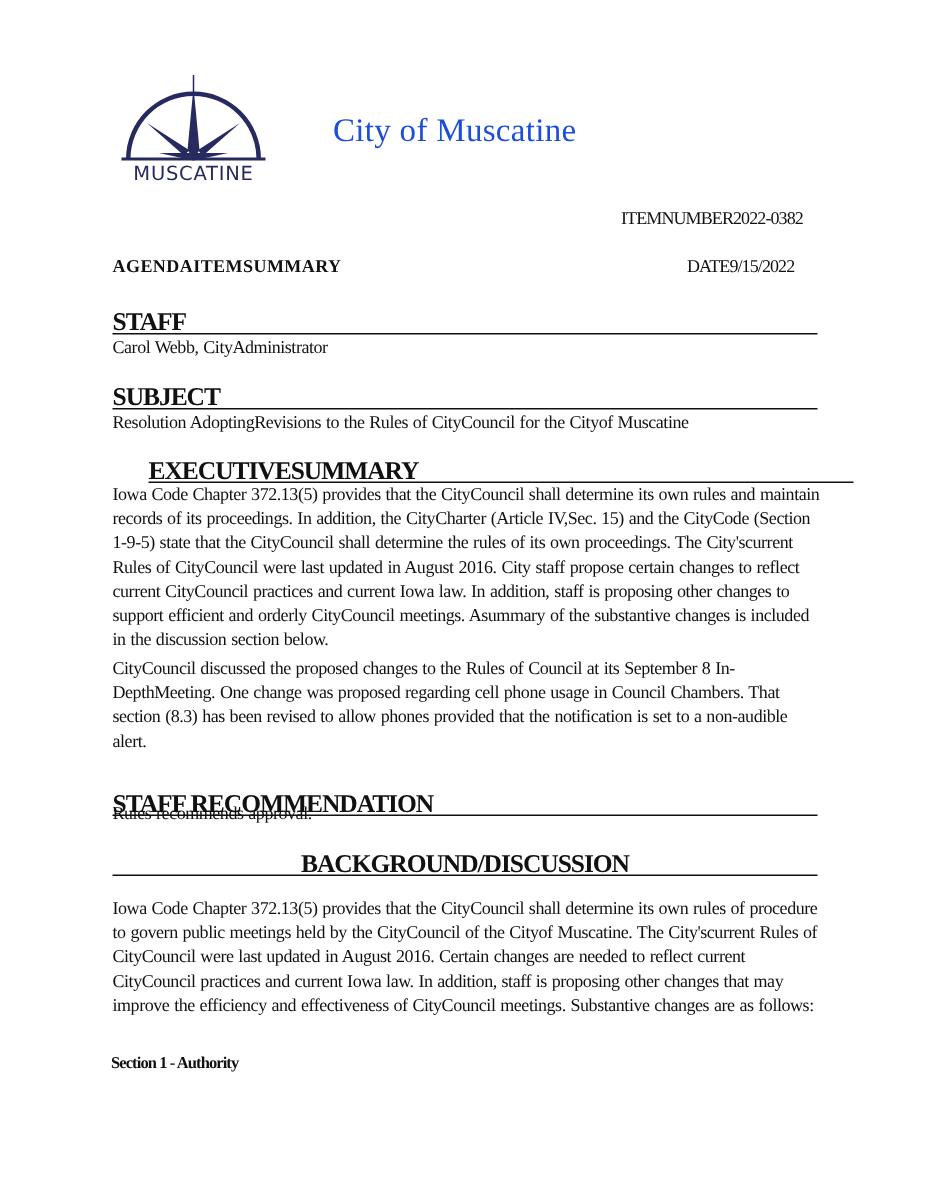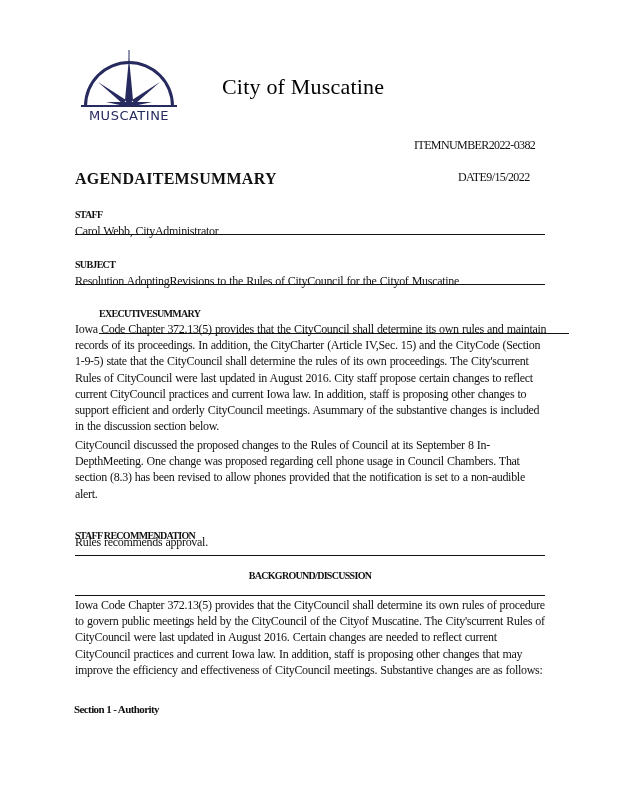--- a/index.html
+++ b/index.html
@@ -1,24 +1,24 @@
 <!DOCTYPE html>
 <html><head>
 <meta charset="utf-8">
 <style>
   html, body { margin: 0; padding: 0; background: #ffffff; }
   body { width: 618px; height: 800px; position: relative; overflow: hidden;
          font-family: "Liberation Serif", serif; color: #111; }
   .logo { position: absolute; left: 76px; top: 50px; width: 106px; height: 72px; }
-  .city-title { position: absolute; left: 222px; top: 74px; font-size: 22px; color: #000000; letter-spacing: 0.2px; }
+  .city-title { position: absolute; left: 222px; top: 74px; font-size: 22px; color: #1d4ed8; letter-spacing: 0.2px; }
   .item-number { position: absolute; left: 414px; top: 138px; font-size: 12px; letter-spacing: -0.6px; }
   .date { position: absolute; left: 458px; top: 170px; font-size: 12px; letter-spacing: -0.6px; }
-  .doc-title { position: absolute; left: 75px; top: 170px; font-size: 16px; font-weight: bold; letter-spacing: 0.3px; }
-  .section-head { position: absolute; left: 75px; width: 470px; font-size: 10px; font-weight: bold;
-                  letter-spacing: -0.7px; border-bottom: 1.3px solid #111; padding-bottom: 13px; line-height: 13px; }
+  .doc-title { position: absolute; left: 75px; top: 170px; font-size: 12px; font-weight: bold; letter-spacing: 0.3px; }
+  .section-head { position: absolute; left: 75px; width: 470px; font-size: 17px; font-weight: bold;
+                  letter-spacing: -0.7px; border-bottom: 1.3px solid #111; padding-bottom: 1px; line-height: 13px; }
   .para { position: absolute; left: 75px; width: 475px; font-size: 12px; line-height: 16.2px; letter-spacing: -0.3px; word-spacing: 0.5px; }
   .sub-head { position: absolute; left: 74px; top: 703px; font-size: 11px; font-weight: bold; 
               letter-spacing: -0.6px; }
 </style>
 </head>
 <body>
 
 <svg class="logo" viewBox="0 0 106 72">
   <g fill="#262a5e">
     <path d="M8,56 A45,45 0 0 1 98,56 L95,56 A42,42 0 0 0 11,56 Z"></path>

